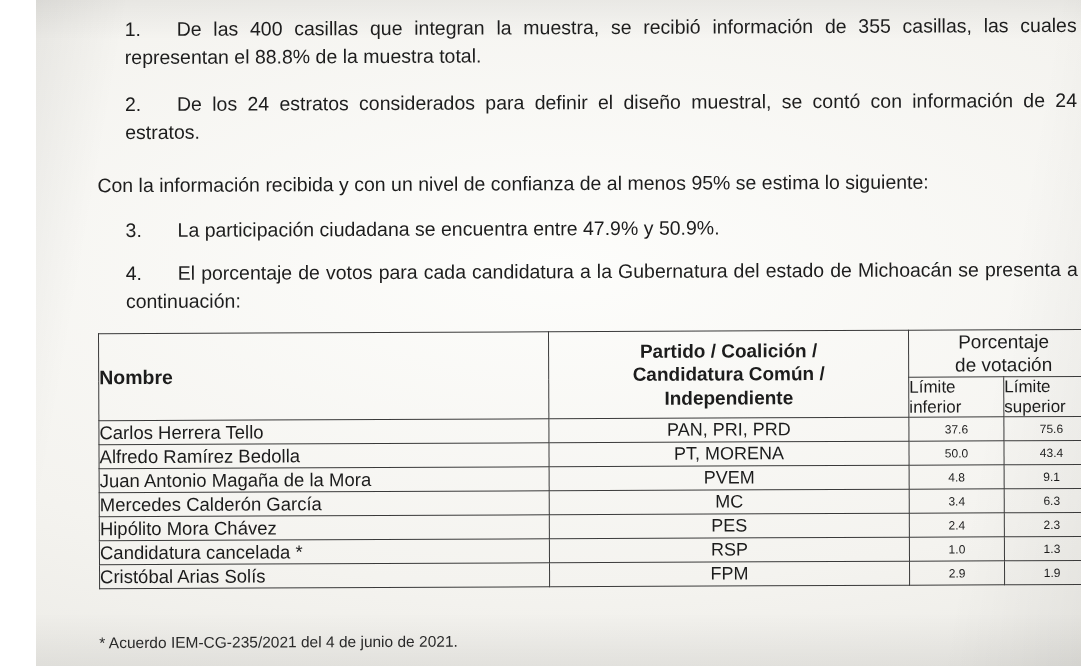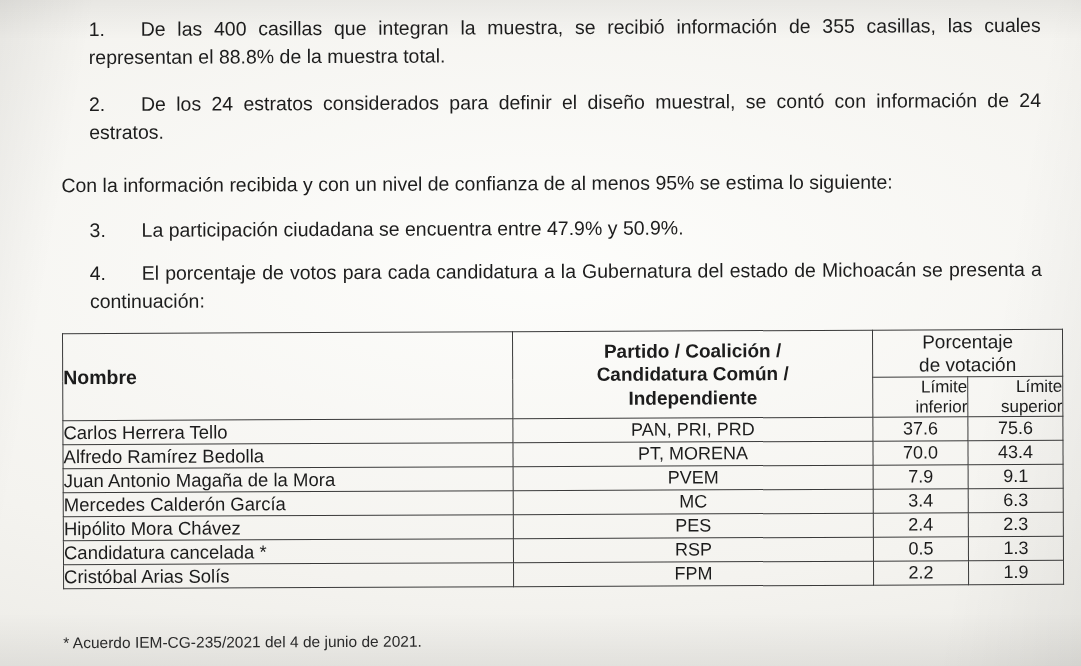--- a/index.html
+++ b/index.html
@@ -16,20 +16,21 @@
     position: relative;
   }
   
   .page {
     position: absolute;
     inset: 0;
     background:
       linear-gradient(100deg, rgba(0,0,0,0.055) 0%, rgba(0,0,0,0.0) 8%, rgba(0,0,0,0.0) 88%, rgba(0,0,0,0.05) 100%),
       linear-gradient(180deg, rgba(0,0,0,0.05) 0%, rgba(0,0,0,0.0) 6%, rgba(0,0,0,0.0) 92%, rgba(0,0,0,0.06) 100%),
       radial-gradient(120% 80% at 50% 40%, #fdfdfb 0%, #f4f3ef 60%, #e9e8e3 100%);
+    margin-left: 36px;
   }
   .content {
     position: absolute;
     left: 62px;
     top: 0;
     width: 1000px;
     height: 666px;
   }
   p.para {
     margin: 0;
@@ -85,40 +86,40 @@
     padding: 4px 8px;
   }
   th.th-porcentaje {
     text-align: center;
     font-size: 19px;
     font-weight: normal;
     line-height: 1.22;
     padding: 5px 4px;
   }
   th.th-lim {
-    text-align: right;
+    text-align: left;
     font-size: 17px;
     font-weight: normal;
     line-height: 1.15;
     padding: 3px 2px;
   }
   td.c-nombre {
     text-align: left;
     padding: 2px 0 3px 10px;
     font-size: 18.5px;
     height: 23px;
   }
   td.c-partido {
     text-align: center;
     font-size: 18px;
     padding: 2px 0 3px 0;
   }
   td.c-num {
     text-align: center;
-    font-size: 18px;
+    font-size: 12px;
     padding: 2px 0 3px 0;
   }
   .footnote {
     position: absolute;
     left: 0px;
     top: 632px;
     font-size: 15.5px;
     color: #2a2a2a;
   }
   
@@ -178,51 +179,51 @@
         <tbody>
           <tr>
             <td class="c-nombre">Carlos Herrera Tello</td>
             <td class="c-partido">PAN, PRI, PRD</td>
             <td class="c-num">37.6</td>
             <td class="c-num">75.6</td>
           </tr>
           <tr>
             <td class="c-nombre">Alfredo Ramírez Bedolla</td>
             <td class="c-partido">PT, MORENA</td>
-            <td class="c-num">70.0</td>
+            <td class="c-num">50.0</td>
             <td class="c-num">43.4</td>
           </tr>
           <tr>
             <td class="c-nombre">Juan Antonio Magaña de la Mora</td>
             <td class="c-partido">PVEM</td>
-            <td class="c-num">7.9</td>
+            <td class="c-num">4.8</td>
             <td class="c-num">9.1</td>
           </tr>
           <tr>
             <td class="c-nombre">Mercedes Calderón García</td>
             <td class="c-partido">MC</td>
             <td class="c-num">3.4</td>
             <td class="c-num">6.3</td>
           </tr>
           <tr>
             <td class="c-nombre">Hipólito Mora Chávez</td>
             <td class="c-partido">PES</td>
             <td class="c-num">2.4</td>
             <td class="c-num">2.3</td>
           </tr>
           <tr>
             <td class="c-nombre">Candidatura cancelada *</td>
             <td class="c-partido">RSP</td>
-            <td class="c-num">0.5</td>
+            <td class="c-num">1.0</td>
             <td class="c-num">1.3</td>
           </tr>
           <tr>
             <td class="c-nombre">Cristóbal Arias Solís</td>
             <td class="c-partido">FPM</td>
-            <td class="c-num">2.2</td>
+            <td class="c-num">2.9</td>
             <td class="c-num">1.9</td>
           </tr>
         </tbody>
       </table>
     </div>
 
     <div class="footnote">* Acuerdo IEM-CG-235/2021 del 4 de junio de 2021.</div>
   </div>
 </div>
 

